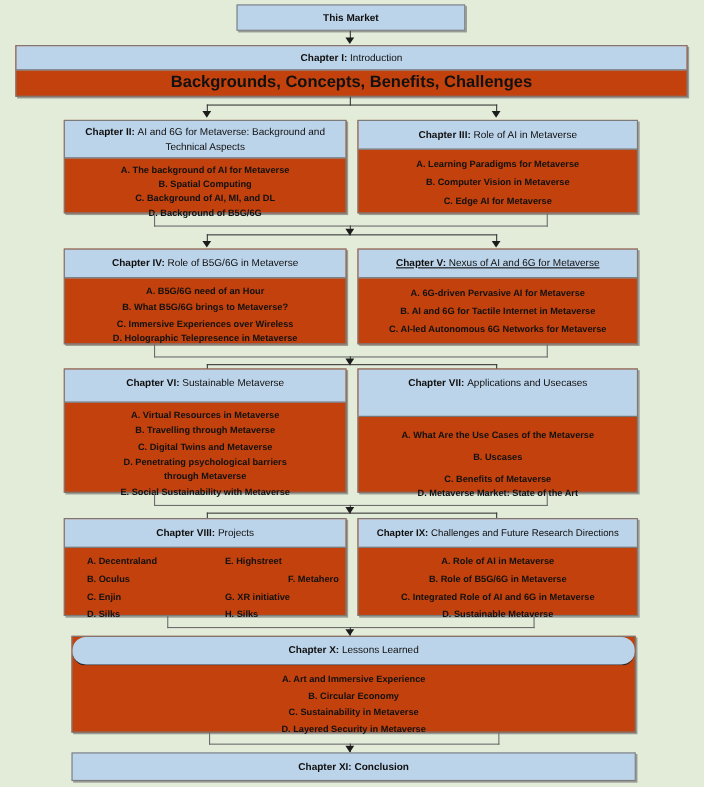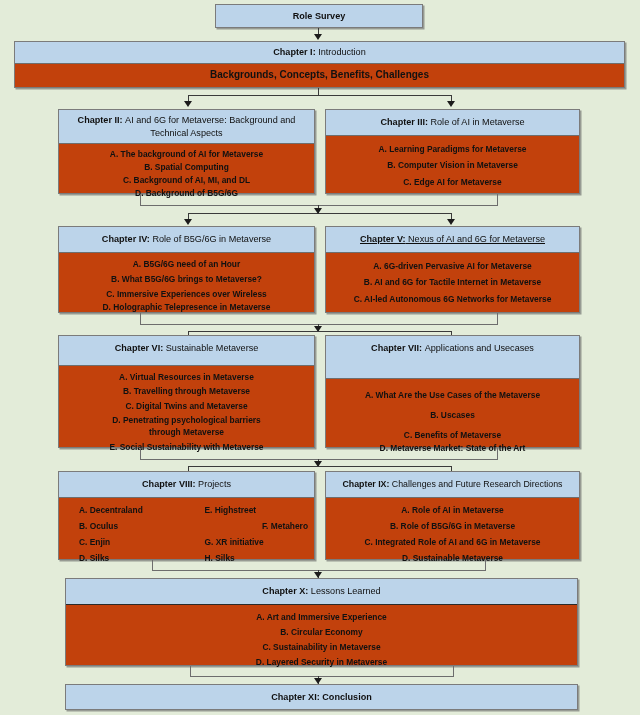--- a/index.html
+++ b/index.html
@@ -84,33 +84,33 @@
     border-right:4.2px solid transparent;
     border-top:6px solid #1b1b1b;
   }
 </style>
 </head>
 <body>
 
 <div class="canvas">
 
   <div class="box solid" style="left:215px;top:4px;width:208px;height:24px;">
-    <div class="only">Role Survey</div>
+    <div class="only">This Market</div>
   </div>
   <div class="vline" style="left:318px;top:28px;height:9px;"></div>
   <div class="arrow" style="left:314px;top:34px;"></div>
 
   <div class="box" style="left:14px;top:41px;width:611px;height:47px;">
     <div class="hdr">
       <span>Chapter I:</span>
       <span class="light"> Introduction</span>
     </div>
     <div class="body" style="padding-top:5px;">
       <ul class="items">
-        <li style="font-size:10px;">Backgrounds, Concepts, Benefits, Challenges</li>
+        <li style="font-size:15px;">Backgrounds, Concepts, Benefits, Challenges</li>
       </ul>
     </div>
   </div>
 
   <div class="vline" style="left:318px;top:88px;height:8px;"></div>
   <div class="hline" style="left:188px;top:95px;width:264px;"></div>
   <div class="vline" style="left:188px;top:95px;height:8px;"></div>
   <div class="arrow" style="left:184px;top:101px;"></div>
   <div class="vline" style="left:451px;top:95px;height:8px;"></div>
   <div class="arrow" style="left:447px;top:101px;"></div>
@@ -277,21 +277,21 @@
     </div>
   </div>
 
   <div class="vline thin" style="left:152px;top:560px;height:11px;"></div>
   <div class="vline thin" style="left:485px;top:560px;height:11px;"></div>
   <div class="hline thin" style="left:152px;top:570px;width:334px;"></div>
   <div class="vline" style="left:318px;top:570px;height:8px;"></div>
   <div class="arrow" style="left:314px;top:572px;"></div>
 
   <div class="box" style="left:65px;top:578px;width:513px;height:88px;">
-    <div class="hdr" style="padding-top:6px;padding-bottom:6px;border-bottom:1.6px solid #2a2a2a;">
+    <div class="hdr" style="padding-top:6px;padding-bottom:6px;border-bottom:1.6px solid #2a2a2a;border-radius:12px;">
       <span>Chapter X:</span>
       <span class="light"> Lessons Learned</span>
     </div>
     <div class="body" style="padding-top:7px;">
       <ul class="items">
         <li style="margin-bottom:4px;">A. Art and Immersive Experience</li>
         <li style="margin-bottom:4px;">B. Circular Economy</li>
         <li style="margin-bottom:4px;">C. Sustainability in Metaverse</li>
         <li>D. Layered Security in Metaverse</li>
       </ul>

